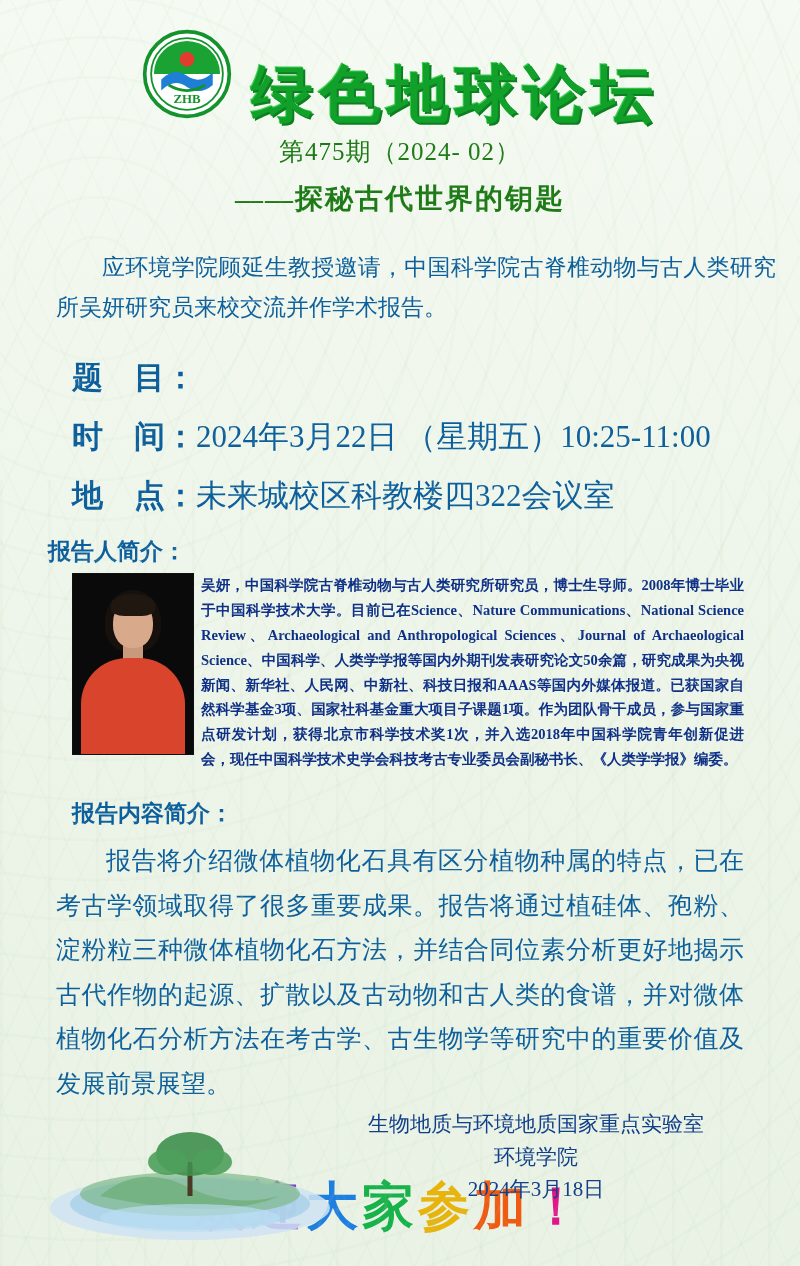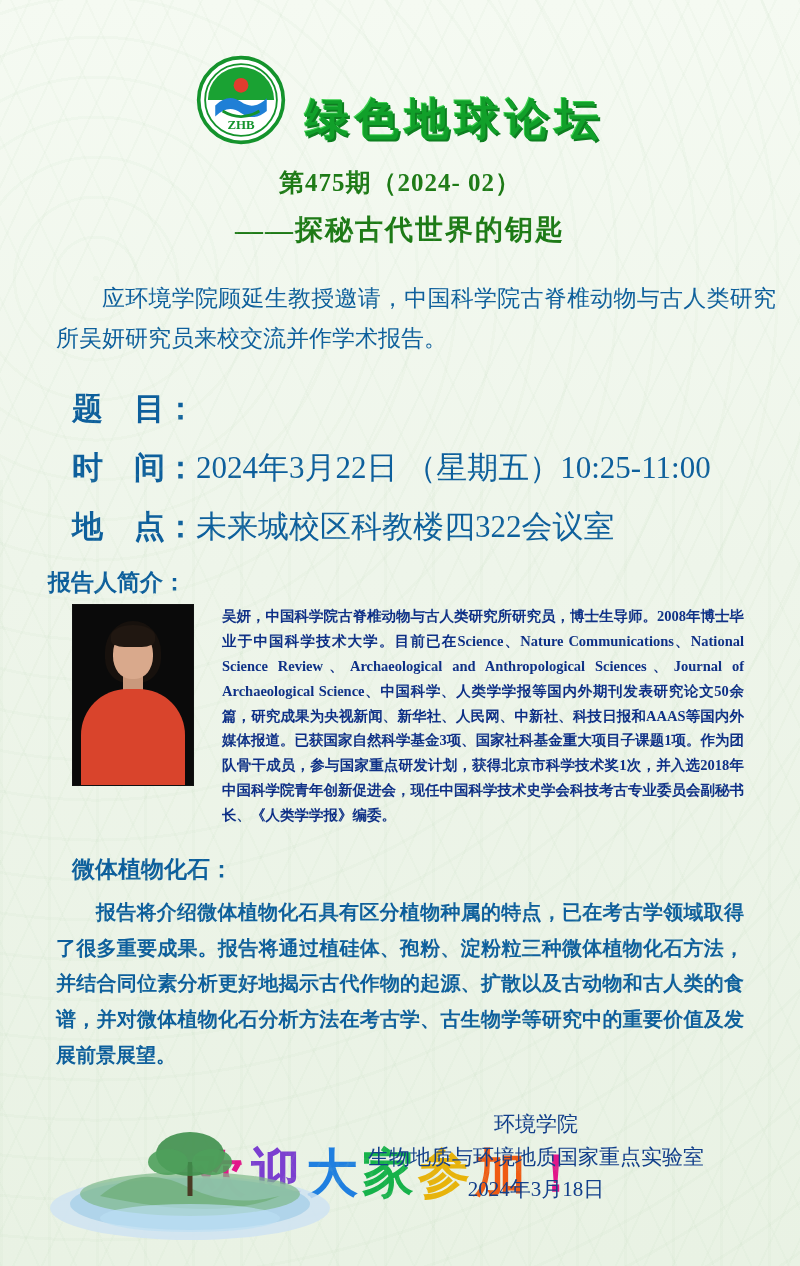--- a/index.html
+++ b/index.html
@@ -38,45 +38,45 @@
     background-image:
       repeating-linear-gradient(90deg, rgba(165,200,160,0.10) 0px, rgba(165,200,160,0.10) 3px, transparent 3px, transparent 48px);
     pointer-events: none;
   }
   
   .header {
     position: relative;
     display: flex;
     align-items: center;
     justify-content: center;
-    padding-top: 54px;
+    padding-top: 23px;
     gap: 18px;
   }
   .logo {
     width: 92px;
     height: 92px;
     flex: none;
   }
   .title-main {
     font-family: "Liberation Serif", "DejaVu Serif", serif;
-    font-size: 44px;
+    font-size: 62px;
     font-weight: bold;
     letter-spacing: 6px;
     color: #11a02a;
     text-shadow:
       2px 2px 0 #0d7f20,
       -1px -1px 0 #3fd152;
     line-height: 1;
     margin-top: 40px;
   }
   .issue {
     text-align: center;
-    margin-top: 20px;
+    margin-top: 10px;
     font-size: 25px;
-    font-weight: bold;
+    font-weight: normal;
     color: #1d7a16;
     letter-spacing: 1px;
   }
   .subtitle {
     text-align: center;
     margin-top: 12px;
     font-size: 28px;
     font-weight: bold;
     color: #1d7a16;
     letter-spacing: 2px;
@@ -110,21 +110,21 @@
   .field-value.plain { font-weight: normal; }
   .section-label {
     margin: 10px 0 6px 48px;
     font-size: 23px;
     font-weight: bold;
     color: #0d5f9c;
   }
   .bio-block {
     margin: 4px 56px 0 72px;
     display: flex;
-    gap: 28px;
+    gap: 7px;
     align-items: flex-start;
   }
   .portrait {
     width: 122px;
     height: 182px;
     flex: none;
     background: #0a0a0a;
     position: relative;
     overflow: hidden;
     border: 1px solid #111;
@@ -186,26 +186,25 @@
     font-weight: bold;
   }
   .content-label {
     margin: 26px 0 2px 72px;
     font-size: 23px;
     font-weight: bold;
     color: #0d5f9c;
   }
   .content-body {
     margin: 10px 56px 0 56px;
-    font-size: 20px;
+    font-size: 25px;
     line-height: 1.78;
     color: #0d5f9c;
     text-indent: 2em;
     text-align: justify;
-    font-weight: bold;
   }
   .welcome {
     margin-top: 66px;
     text-align: center;
     padding-right: 20px;
     font-size: 52px;
     font-weight: bold;
     letter-spacing: 4px;
     font-family: "Liberation Serif", "DejaVu Serif", serif;
   }
@@ -280,30 +279,30 @@
     <div class="portrait">
       <div class="hair"></div>
       <div class="neck"></div>
       <div class="head"></div>
       <div class="hair-front"></div>
       <div class="body"></div>
     </div>
     <div class="bio-text">吴妍，中国科学院古脊椎动物与古人类研究所研究员，博士生导师。2008年博士毕业于中国科学技术大学。目前已在Science、Nature Communications、National Science Review、Archaeological and Anthropological Sciences、Journal of Archaeological Science、中国科学、人类学学报等国内外期刊发表研究论文50余篇，研究成果为央视新闻、新华社、人民网、中新社、科技日报和AAAS等国内外媒体报道。已获国家自然科学基金3项、国家社科基金重大项目子课题1项。作为团队骨干成员，参与国家重点研发计划，获得北京市科学技术奖1次，并入选2018年中国科学院青年创新促进会，现任中国科学技术史学会科技考古专业委员会副秘书长、《人类学学报》编委。</div>
   </div>
 
-  <div class="content-label">微体植物化石：</div>
+  <div class="content-label">报告内容简介：</div>
   <div class="content-body">报告将介绍微体植物化石具有区分植物种属的特点，已在考古学领域取得了很多重要成果。报告将通过植硅体、孢粉、淀粉粒三种微体植物化石方法，并结合同位素分析更好地揭示古代作物的起源、扩散以及古动物和古人类的食谱，并对微体植物化石分析方法在考古学、古生物学等研究中的重要价值及发展前景展望。</div>
 
   <div class="welcome">
     <span>欢</span><span>迎</span><span>大</span><span>家</span><span>参</span><span>加</span><span>！</span>
   </div>
 
   <div class="footer">
+    <div>生物地质与环境地质国家重点实验室</div>
     <div>环境学院</div>
-    <div>生物地质与环境地质国家重点实验室</div>
     <div>2024年3月18日</div>
   </div>
 
   <span class="scenery">
     <svg viewBox="0 0 300 150" width="300" height="150" aria-hidden="true">
       <ellipse cx="150" cy="112" rx="140" ry="32" fill="#cfe3f2" opacity="0.85"></ellipse>
       <ellipse cx="150" cy="108" rx="120" ry="26" fill="#a8cfe8" opacity="0.8"></ellipse>
       <ellipse cx="150" cy="98" rx="110" ry="22" fill="#7fb98a" opacity="0.7"></ellipse>
       <path d="M60 100 q40 -34 90 -8 q40 20 90 8 q-60 26 -180 0 z" fill="#6fae78" opacity="0.75"></path>
       <path d="M150 100 l0 -34" stroke="#4a3a24" stroke-width="5" fill="none"></path>

